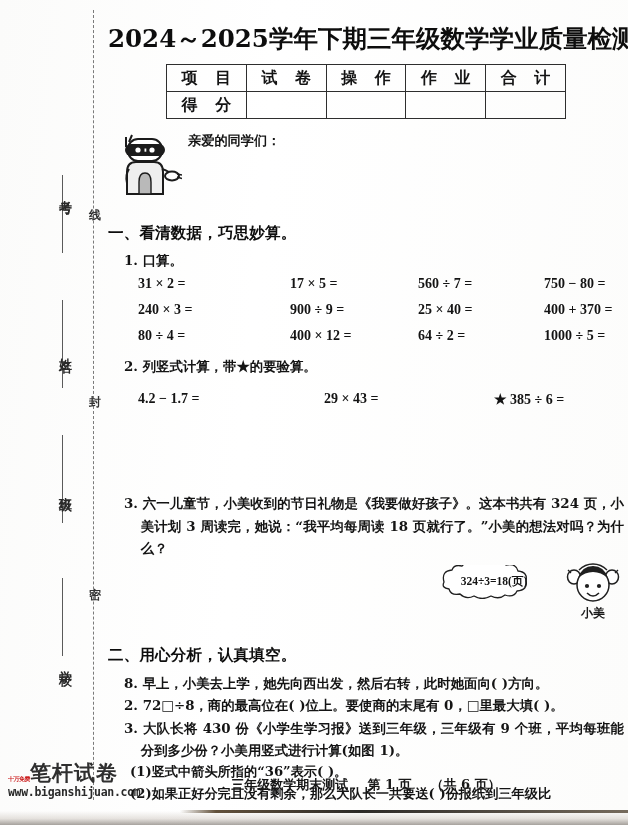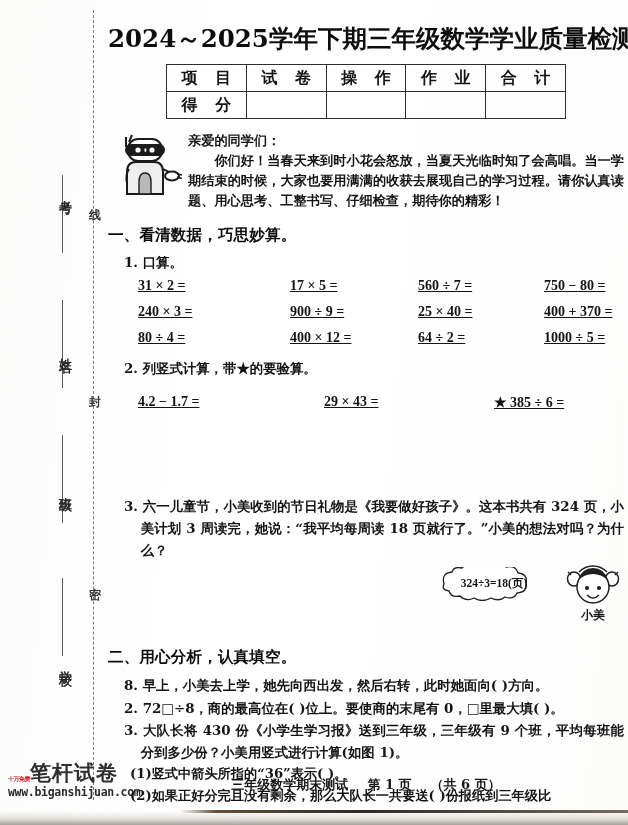--- a/index.html
+++ b/index.html
@@ -219,21 +219,20 @@
   
   .calc-grid {
     margin: 4px 0 0 30px;
     display: grid;
     grid-template-columns: 152px 128px 126px auto;
     row-gap: 10px;
     font-family: "Liberation Serif", serif;
     font-size: 14px;
     font-weight: 600;
     color: #141414;
-    text-decoration: underline;
   }
   .calc-grid span { white-space: nowrap; }
   .calc-grid.cols3 {
     grid-template-columns: 186px 170px auto;
     margin-top: 14px;
   }
   .blank-space { height: 84px; }
 
   
   .bubble-row {
@@ -362,21 +361,20 @@
         <path d="M25 42 q6 0 6 9 v12 h-12 v-12 q0 -9 6 -9 z" fill="#b9b9b9" stroke="#1b1b1b" stroke-width="1.4"></path>
         <g fill="#ffffff" stroke="#1b1b1b" stroke-width="2">
           <path d="M42 38 q7 2 10 6 l6 2"></path>
           <ellipse cx="52" cy="45" rx="7" ry="4.5"></ellipse>
         </g>
         <path d="M57 43 l5 1 M57 46 l5 1.5" stroke="#1b1b1b" stroke-width="1.6" fill="none"></path>
         <path d="M9 38 q-4 6 -2 14" stroke="#1b1b1b" stroke-width="2" fill="none"></path>
       </svg>
       <div class="intro-text">
         <span class="greet">亲爱的同学们：</span>
-        <span class="body">你们好！当春天来到时小花会怒放，当夏天光临时知了会高唱。当一学期结束的时候，大家也要用满满的收获去展现自己的学习过程。请你认真读题、用心思考、工整书写、仔细检查，期待你的精彩！</span>
       </div>
     </div>
 
     <div class="sec-head">一、看清数据，巧思妙算。</div>
 
     <div class="q-line">1. 口算。</div>
     <div class="calc-grid">
       <span>31 × 2 =</span>
       <span>17 × 5 =</span>
       <span>560 ÷ 7 =</span>

